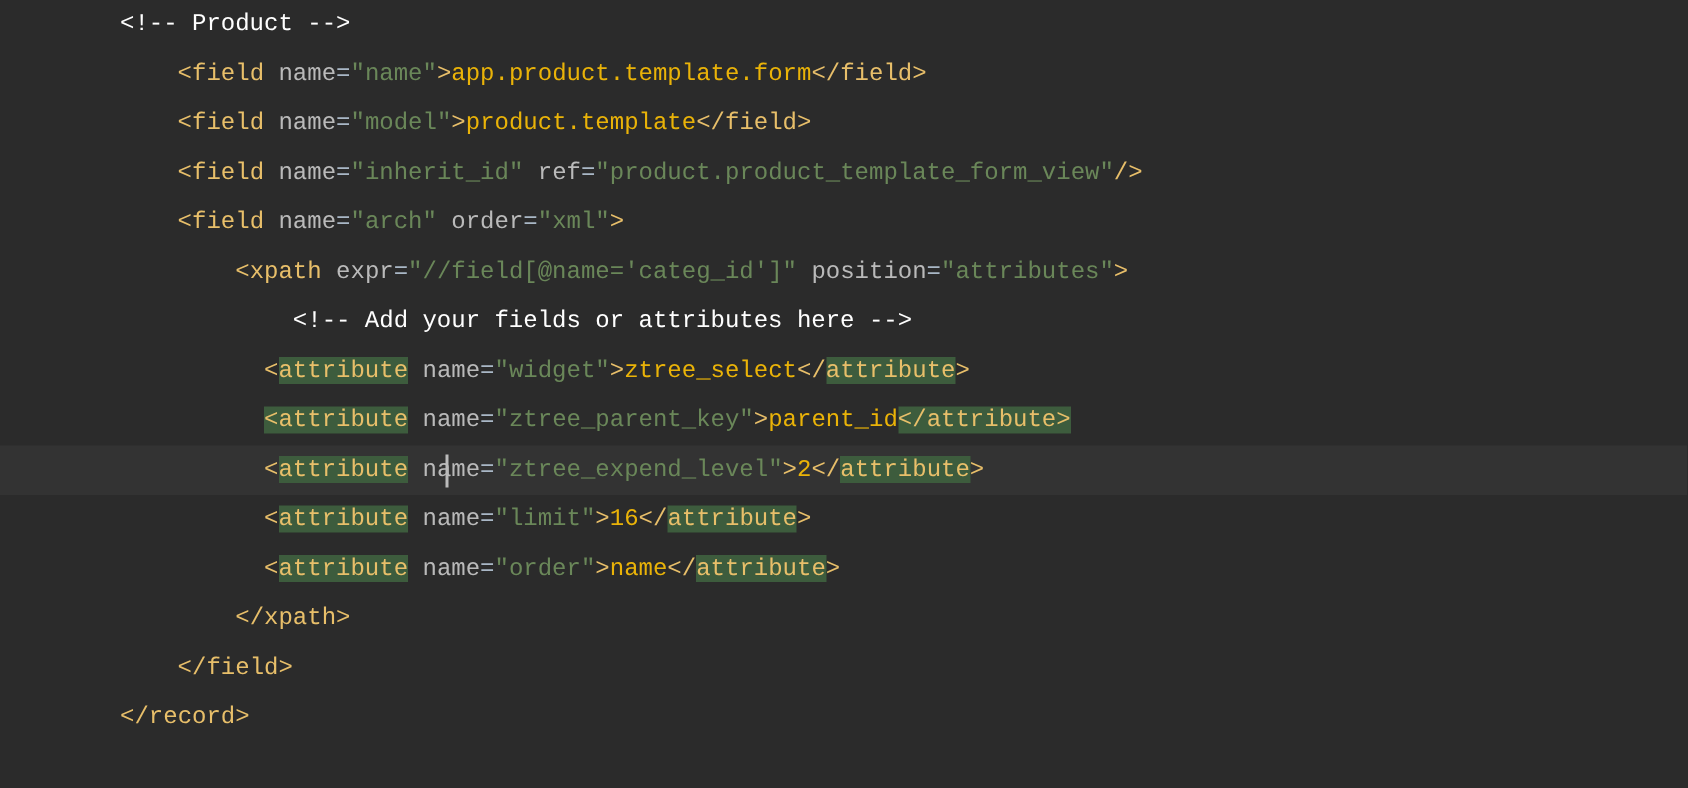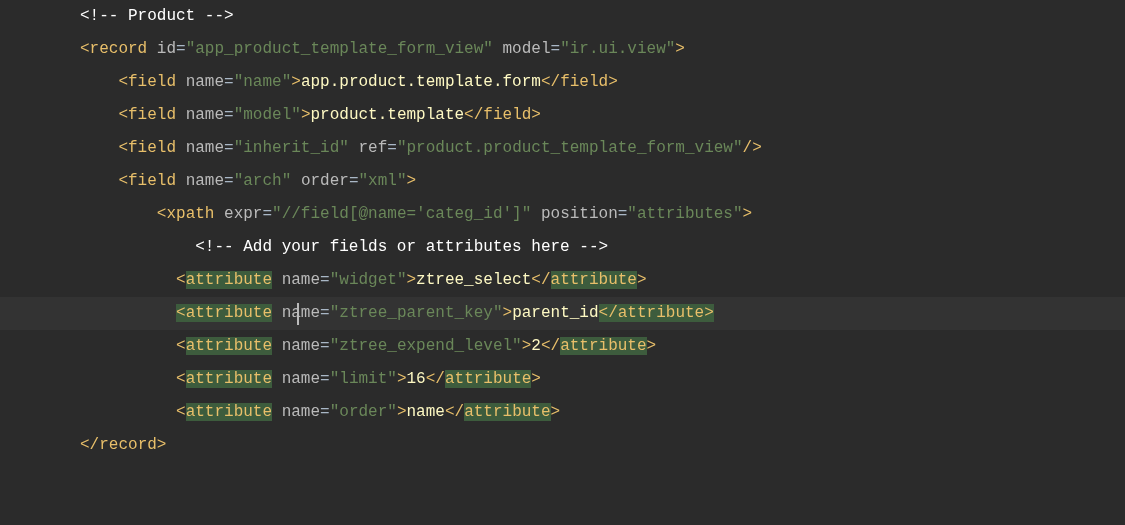--- a/index.html
+++ b/index.html
@@ -38,38 +38,37 @@
   background: #bbbbbb;
   top: 303px;
   left: 297px;
 } 
 .tag-o { color: #e8bf6a; }
 .tag-name { color: #e8bf6a; }
 .attr-name { color: #bababa; }
 .attr-eq { color: #a9b7c6; }
 .attr-val { color: #6a8759; }
 .comment { color: #ffffff; }
-.text-content { color: #fef9c3; }
+.text-content { color: #eab308; }
 .green-hl { background: #3d5c3d; text-align: right; }
 .warn-underline {
   text-decoration-style: wavy;
   text-decoration-color: #6a8759;
   text-decoration-thickness: 1px;
 }
 </style>
 </head>
 <body>
 
 <div class="highlight-line"></div>
 
 <div class="editor">
 
 <div class="line"><span class="comment">&lt;!-- Product --&gt;</span></div>
 
-<div class="line"><span class="tag-o">&lt;</span><span class="tag-name">record</span><span> </span><span class="attr-name">id</span><span class="attr-eq">=</span><span class="attr-val">"app_product_template_form_view"</span><span> </span><span class="attr-name">model</span><span class="attr-eq">=</span><span class="attr-val">"ir.ui.view"</span><span class="tag-o">&gt;</span></div>
 
 <div class="line">    <span class="tag-o">&lt;</span><span class="tag-name">field</span><span> </span><span class="attr-name">name</span><span class="attr-eq">=</span><span class="attr-val">"name"</span><span class="tag-o">&gt;</span><span class="text-content">app.product.template.form</span><span class="tag-o">&lt;</span><span class="tag-o">/</span><span class="tag-name">field</span><span class="tag-o">&gt;</span></div>
 
 <div class="line">    <span class="tag-o">&lt;</span><span class="tag-name">field</span><span> </span><span class="attr-name">name</span><span class="attr-eq">=</span><span class="attr-val">"model"</span><span class="tag-o">&gt;</span><span class="text-content">product.template</span><span class="tag-o">&lt;</span><span class="tag-o">/</span><span class="tag-name">field</span><span class="tag-o">&gt;</span></div>
 
 <div class="line">    <span class="tag-o">&lt;</span><span class="tag-name">field</span><span> </span><span class="attr-name">name</span><span class="attr-eq">=</span><span class="attr-val">"inherit_id"</span><span> </span><span class="attr-name">ref</span><span class="attr-eq">=</span><span class="attr-val">"product.product_template_form_view"</span><span class="tag-o">/</span><span class="tag-o">&gt;</span></div>
 
 <div class="line">    <span class="tag-o">&lt;</span><span class="tag-name">field</span><span> </span><span class="attr-name">name</span><span class="attr-eq">=</span><span class="attr-val">"arch"</span><span> </span><span class="attr-name">order</span><span class="attr-eq">=</span><span class="attr-val">"xml"</span><span class="tag-o">&gt;</span></div>
 
 <div class="line">        <span class="tag-o">&lt;</span><span class="tag-name">xpath</span><span> </span><span class="attr-name">expr</span><span class="attr-eq">=</span><span class="attr-val">"//field[@name='</span><span class="attr-val warn-underline">categ_id</span><span class="attr-val">']"</span><span> </span><span class="attr-name">position</span><span class="attr-eq">=</span><span class="attr-val">"attributes"</span><span class="tag-o">&gt;</span></div>
@@ -79,19 +78,21 @@
 <div class="line">          <span class="tag-o">&lt;</span><span class="tag-name green-hl">attribute</span><span> </span><span class="attr-name">name</span><span class="attr-eq">=</span><span class="attr-val">"widget"</span><span class="tag-o">&gt;</span><span class="text-content warn-underline">ztree</span><span class="text-content">_select</span><span class="tag-o">&lt;</span><span class="tag-o">/</span><span class="tag-name green-hl">attribute</span><span class="tag-o">&gt;</span></div>
 
 <div class="line">          <span class="tag-o green-hl">&lt;</span><span class="tag-name green-hl">attribute</span><span> </span><span class="attr-name">name</span><span class="attr-eq">=</span><span class="attr-val">"</span><span class="attr-val warn-underline">ztree</span><span class="attr-val">_parent_key"</span><span class="tag-o">&gt;</span><span class="text-content">parent_id</span><span class="tag-o green-hl">&lt;</span><span class="tag-o green-hl">/</span><span class="tag-name green-hl">attribute</span><span class="tag-o green-hl">&gt;</span></div>
 
 <div class="line">          <span class="tag-o">&lt;</span><span class="tag-name green-hl">attribute</span><span> </span><span class="attr-name">name</span><span class="attr-eq">=</span><span class="attr-val">"</span><span class="attr-val warn-underline">ztree</span><span class="attr-val">_expend_level"</span><span class="tag-o">&gt;</span><span class="text-content">2</span><span class="tag-o">&lt;</span><span class="tag-o">/</span><span class="tag-name green-hl">attribute</span><span class="tag-o">&gt;</span></div>
 
 <div class="line">          <span class="tag-o">&lt;</span><span class="tag-name green-hl">attribute</span><span> </span><span class="attr-name">name</span><span class="attr-eq">=</span><span class="attr-val">"limit"</span><span class="tag-o">&gt;</span><span class="text-content">16</span><span class="tag-o">&lt;</span><span class="tag-o">/</span><span class="tag-name green-hl">attribute</span><span class="tag-o">&gt;</span></div>
 
 <div class="line">          <span class="tag-o">&lt;</span><span class="tag-name green-hl">attribute</span><span> </span><span class="attr-name">name</span><span class="attr-eq">=</span><span class="attr-val">"order"</span><span class="tag-o">&gt;</span><span class="text-content">name</span><span class="tag-o">&lt;</span><span class="tag-o">/</span><span class="tag-name green-hl">attribute</span><span class="tag-o">&gt;</span></div>
 
+<div class="line">        <span class="tag-o">&lt;</span><span class="tag-o">/</span><span class="tag-name">xpath</span><span class="tag-o">&gt;</span></div>
 
+<div class="line">    <span class="tag-o">&lt;</span><span class="tag-o">/</span><span class="tag-name">field</span><span class="tag-o">&gt;</span></div>
 
 <div class="line"><span class="tag-o">&lt;</span><span class="tag-o">/</span><span class="tag-name">record</span><span class="tag-o">&gt;</span></div>
 
 </div>
 
 <div class="cursor"></div>
 
 </body></html>

